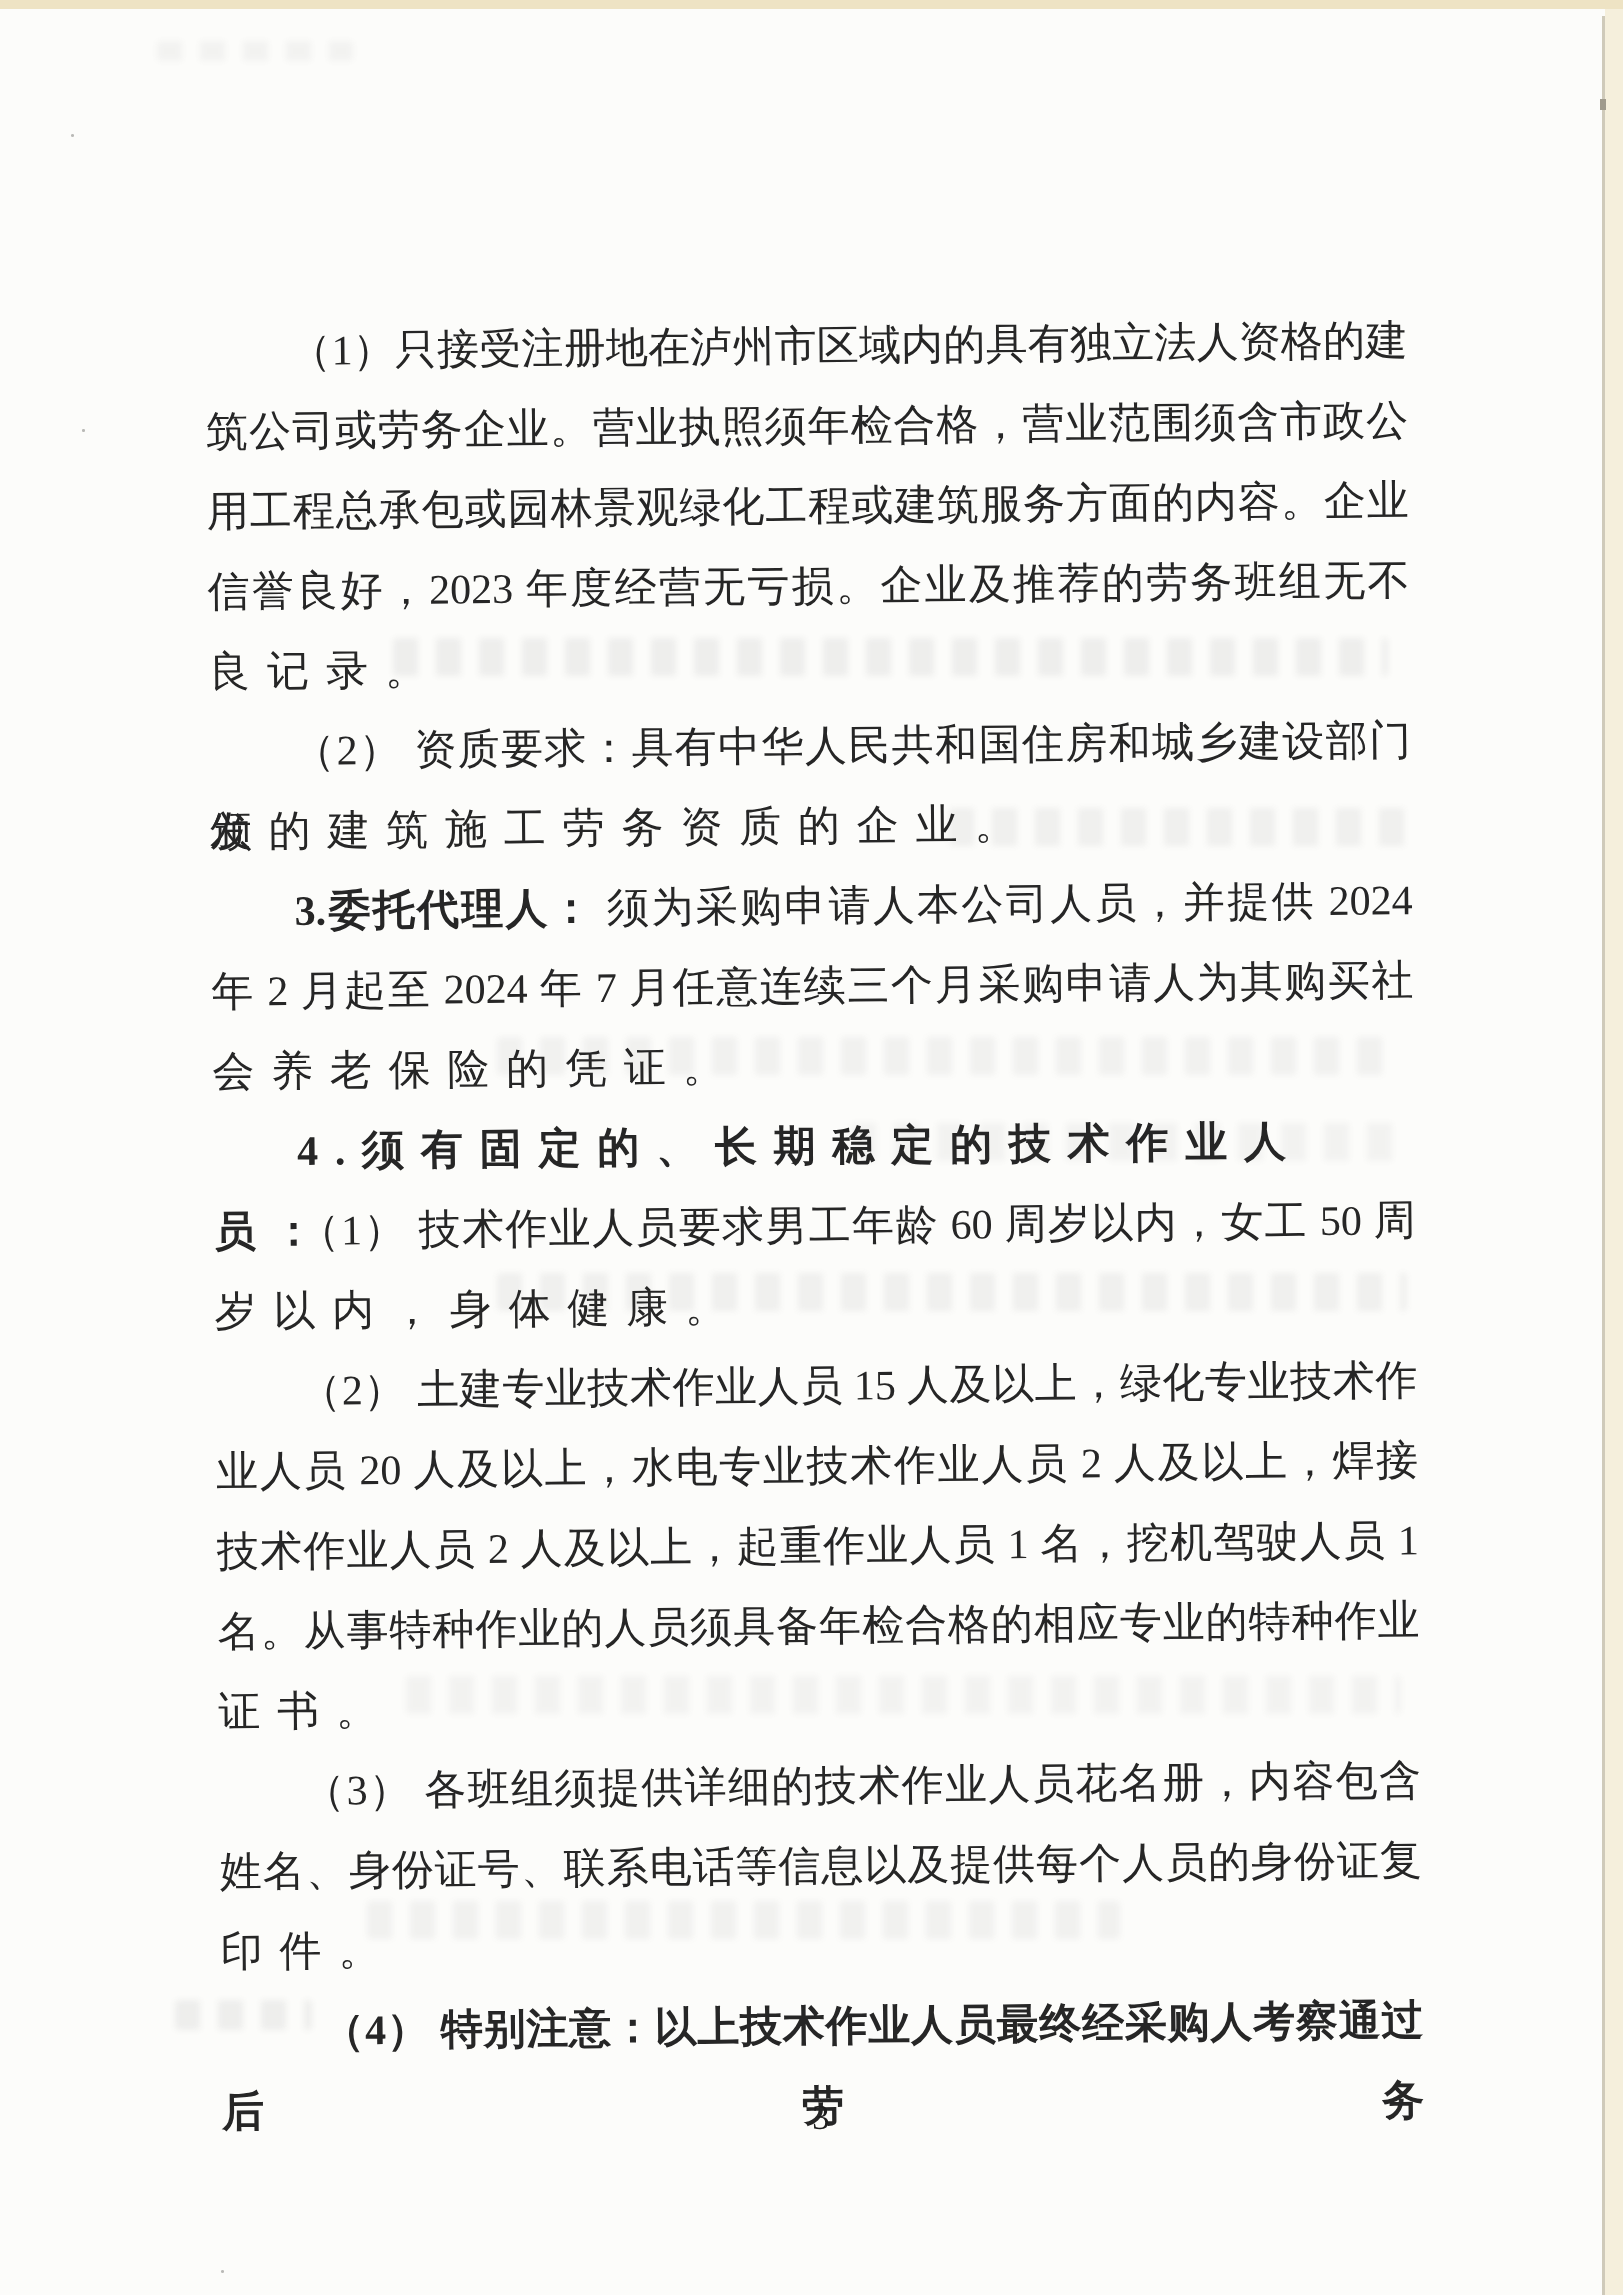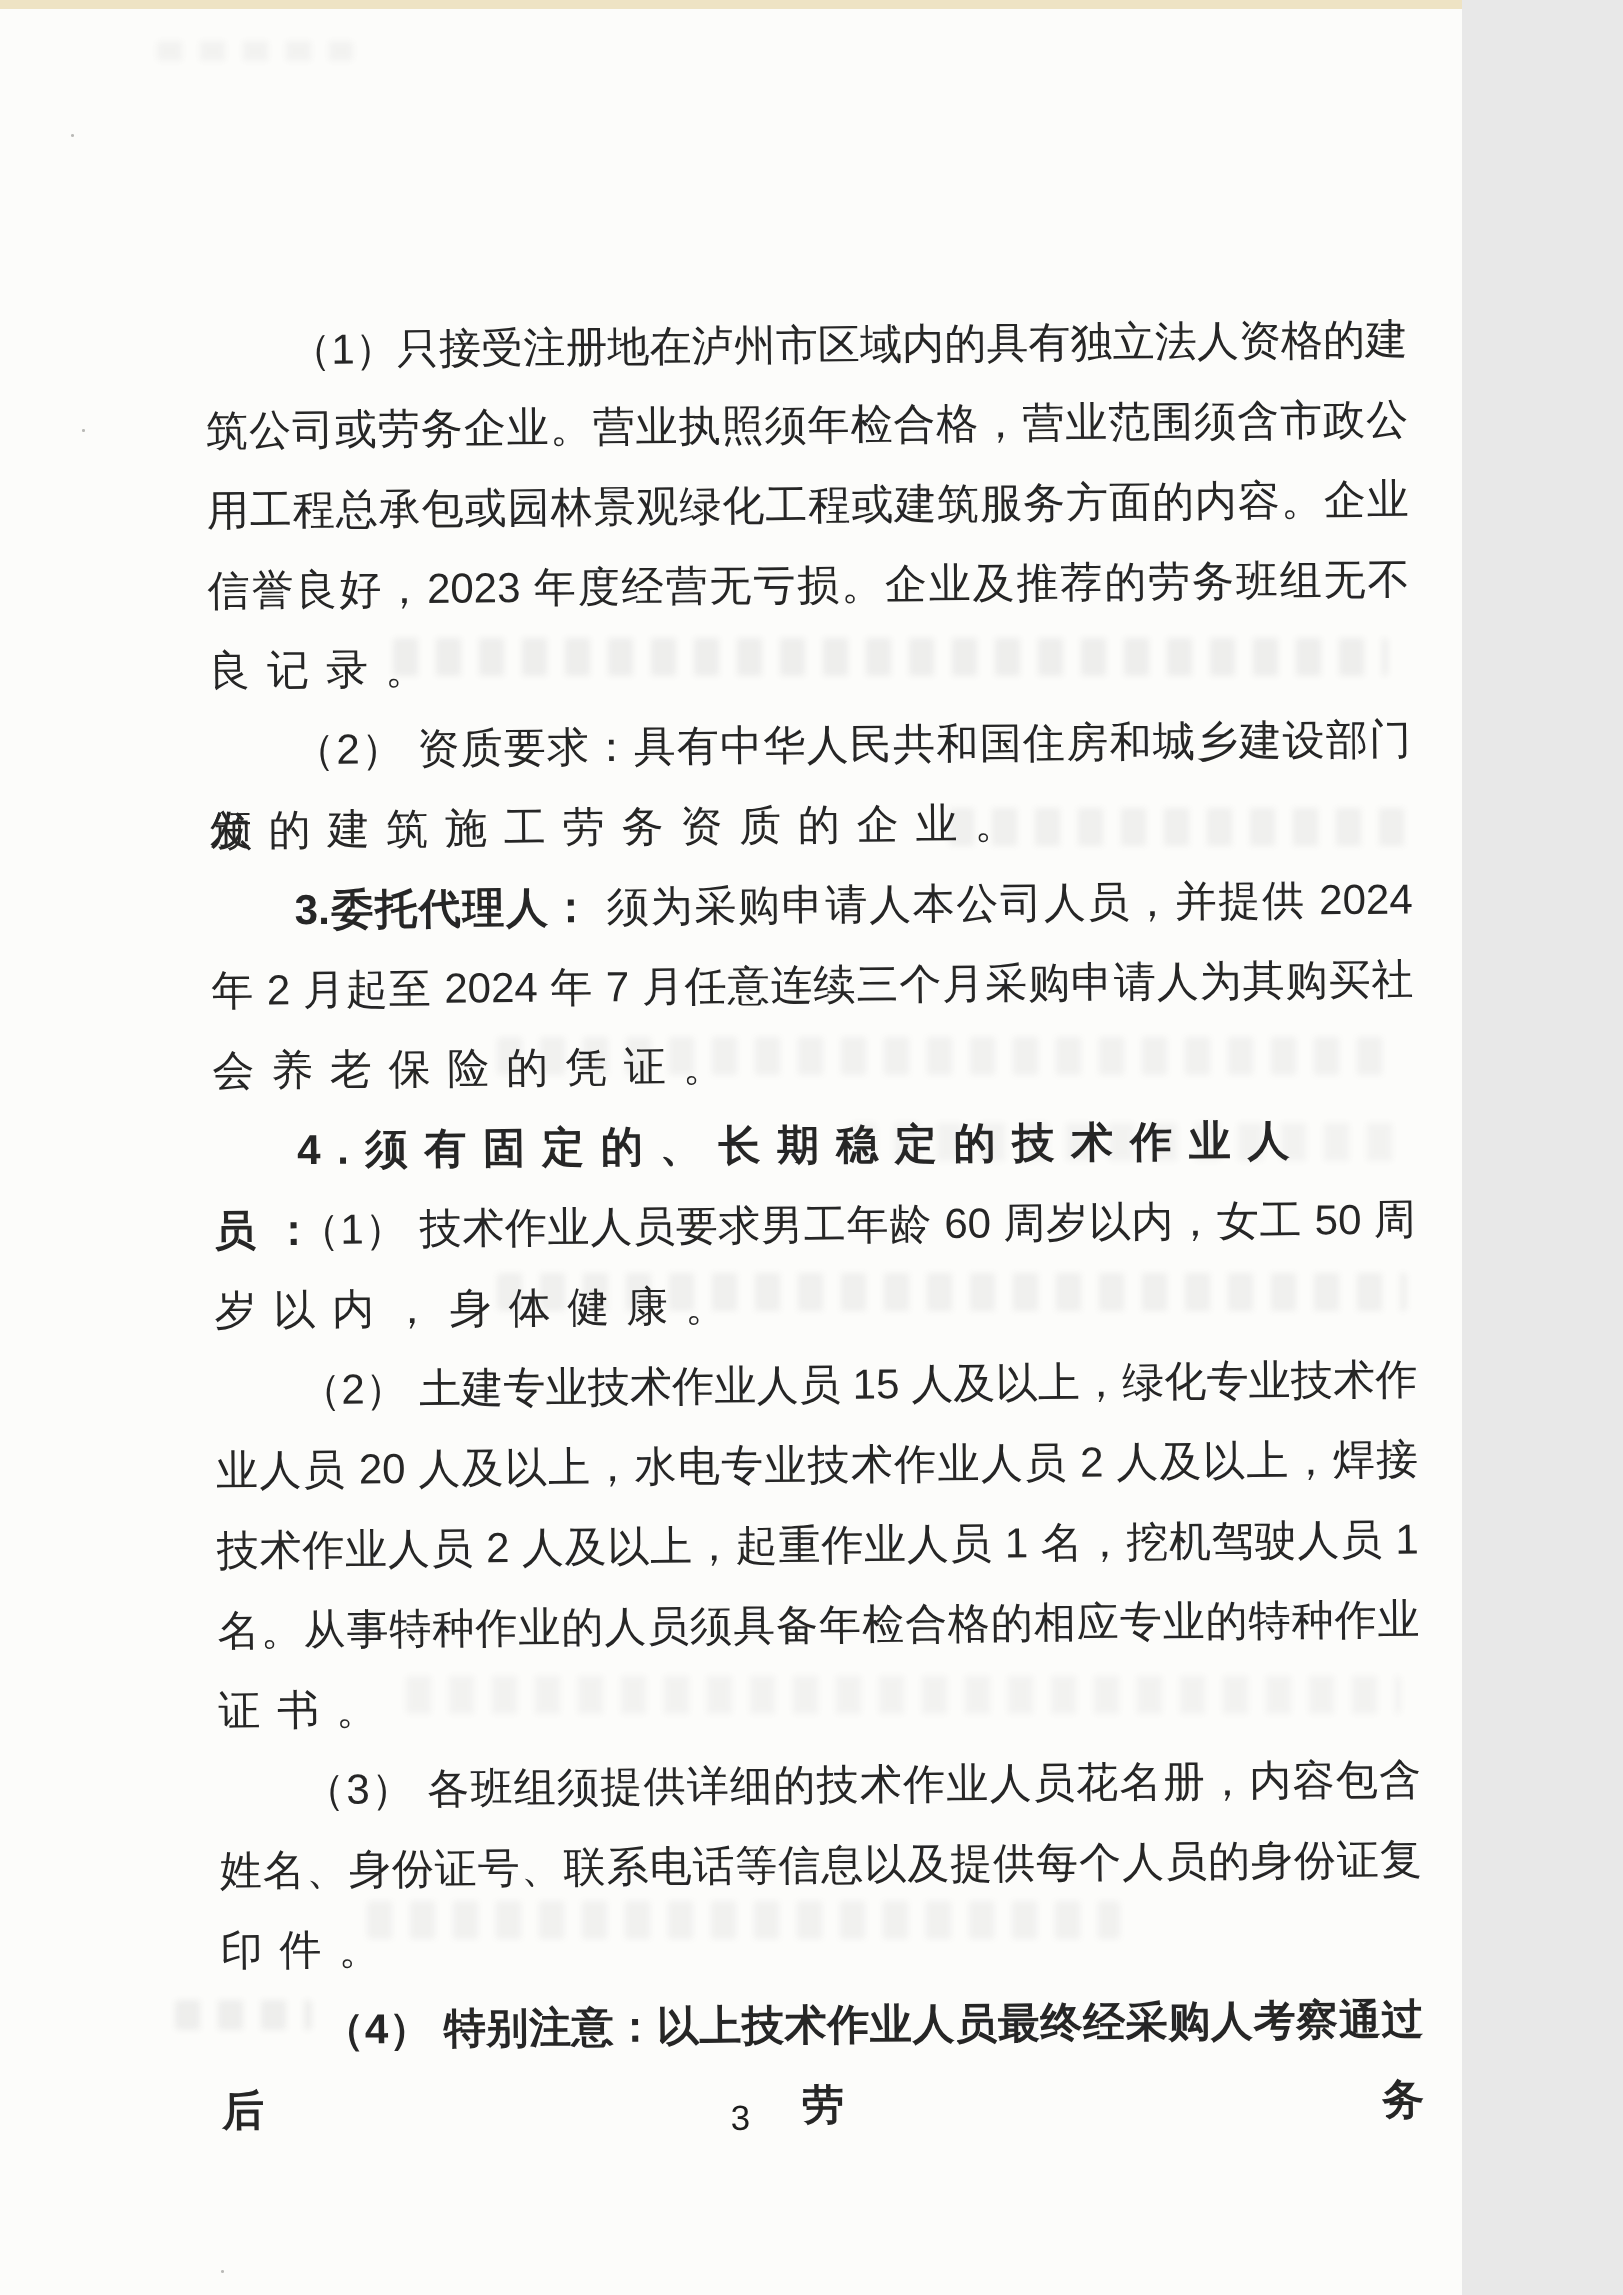--- a/index.html
+++ b/index.html
@@ -1,22 +1,22 @@
 <!DOCTYPE html>
 <html style="font-size:10.5px"><head>
 <meta charset="utf-8">
 <style>
   html, body { margin: 0; padding: 0; background: #e8e8e8; }
   .page {
     position: relative;
-    width: 1462px;
+    width: 1623px;
     height: 2295px;
     background: #fcfcfa;
     overflow: hidden;
-    font-family: Liberation Sans, sans-serif;
+    font-family: Liberation Serif, serif;
   }
   
   .scan-edge-top {
     position: absolute; top: 0; left: 0; width: 100%; height: 8.5px;
     background: #eee3c4;
   }
   .scan-edge-right-fill {
     position: absolute; top: 8.5px; left: 1605px; right: 0; bottom: 0;
     background: #f5efdc;
   }

